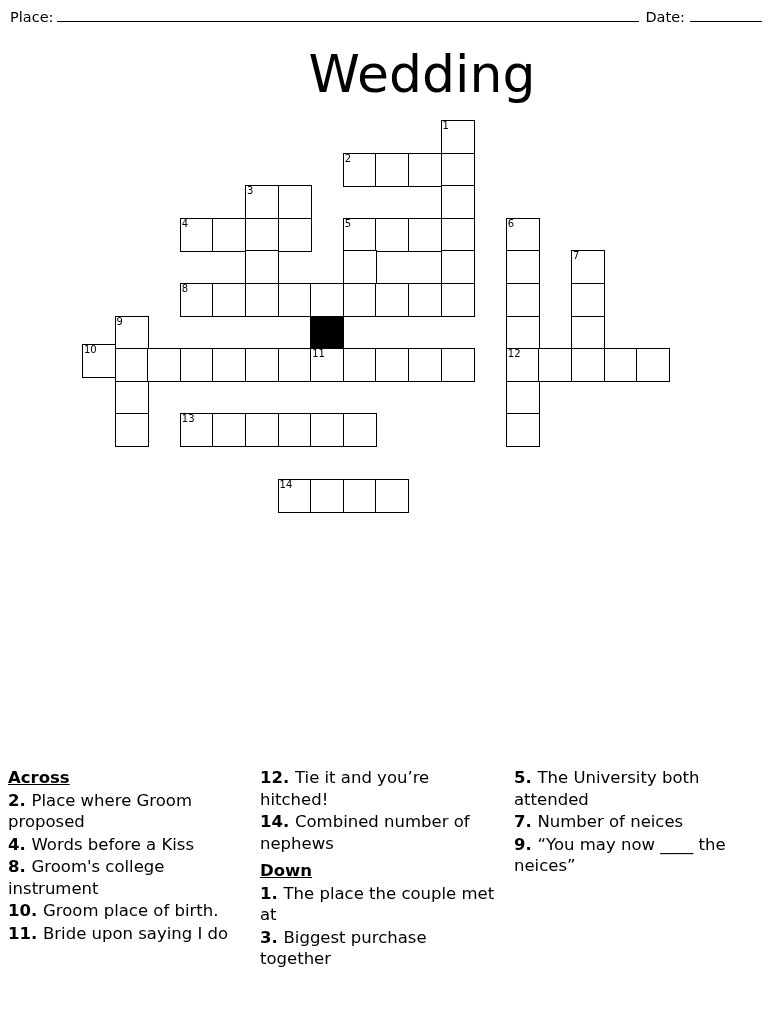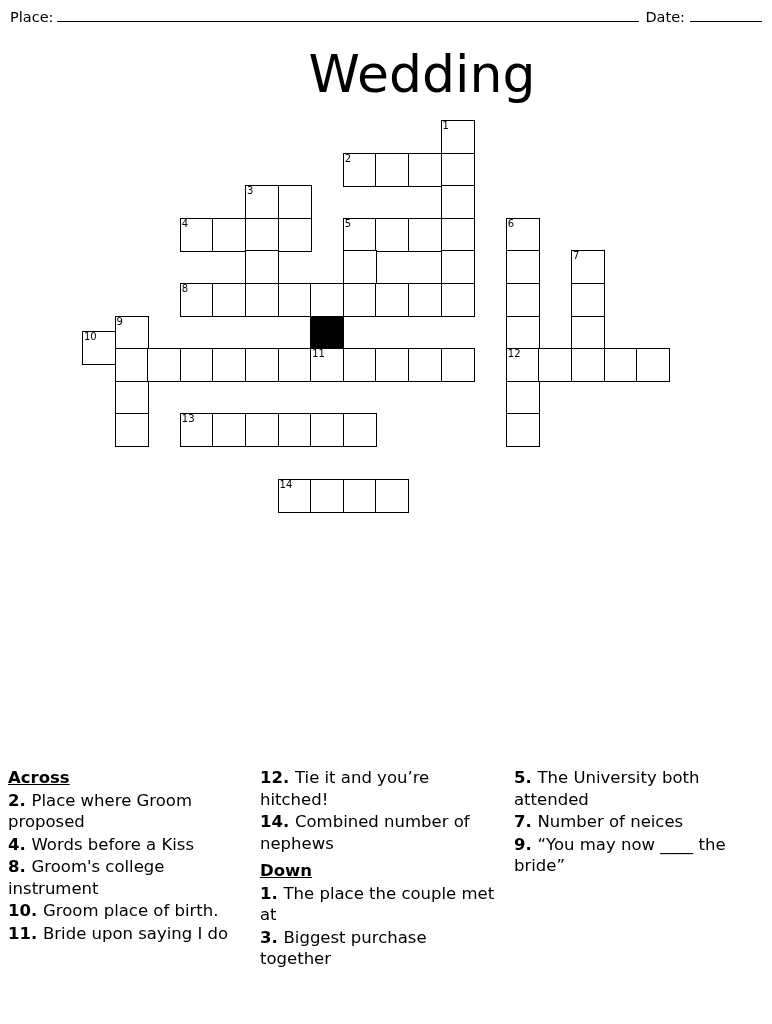--- a/index.html
+++ b/index.html
@@ -174,21 +174,21 @@
     <div class="cell" style="left: 408px; top: 163px;"></div>
     <div class="cell" style="left: 440.6px; top: 163px;"></div>
     <div class="cell" style="left: 505.8px; top: 163px;"></div>
     <div class="cell" style="left: 571px; top: 163px;"></div>
     <div class="cell" style="left: 114.6px; top: 195.6px;">
       <span class="num">9</span>
     </div>
     <div class="cell block" style="left: 310.2px; top: 195.6px;"></div>
     <div class="cell" style="left: 505.8px; top: 195.6px;"></div>
     <div class="cell" style="left: 571px; top: 195.6px;"></div>
-    <div class="cell" style="left: 82px; top: 211px;">
+    <div class="cell" style="left: 82px; top: 224px;">
       <span class="num">10</span>
     </div>
     <div class="cell" style="left: 114.6px; top: 228.2px;"></div>
     <div class="cell" style="left: 147.2px; top: 228.2px;"></div>
     <div class="cell" style="left: 179.8px; top: 228.2px;"></div>
     <div class="cell" style="left: 212.4px; top: 228.2px;"></div>
     <div class="cell" style="left: 245px; top: 228.2px;"></div>
     <div class="cell" style="left: 277.6px; top: 228.2px;"></div>
     <div class="cell" style="left: 310.2px; top: 228.2px; padding-left: 26px;">
       <span class="num">11</span>
@@ -246,17 +246,17 @@
     <div id="col2-down">
         <div class="clue"><span class="cnum">1. </span><span>The place the couple met at</span></div>
         <div class="clue"><span class="cnum">3. </span><span>Biggest purchase together</span></div>
       </div>
   </div>
 
   <div class="clue-col c3">
     <div id="col3-list">
         <div class="clue"><span class="cnum">5. </span><span>The University both attended</span></div>
         <div class="clue"><span class="cnum">7. </span><span>Number of neices</span></div>
-        <div class="clue"><span class="cnum">9. </span><span>“You may now ____ the bride”</span></div>
+        <div class="clue"><span class="cnum">9. </span><span>“You may now ____ the neices”</span></div>
       </div>
   </div>
 
 </div>
 
 </body></html>

